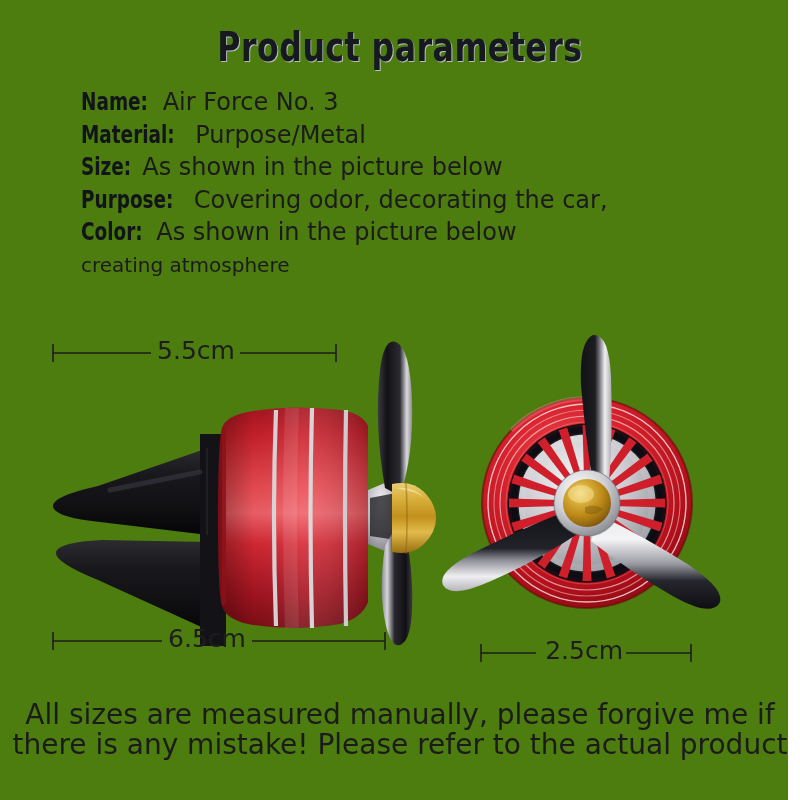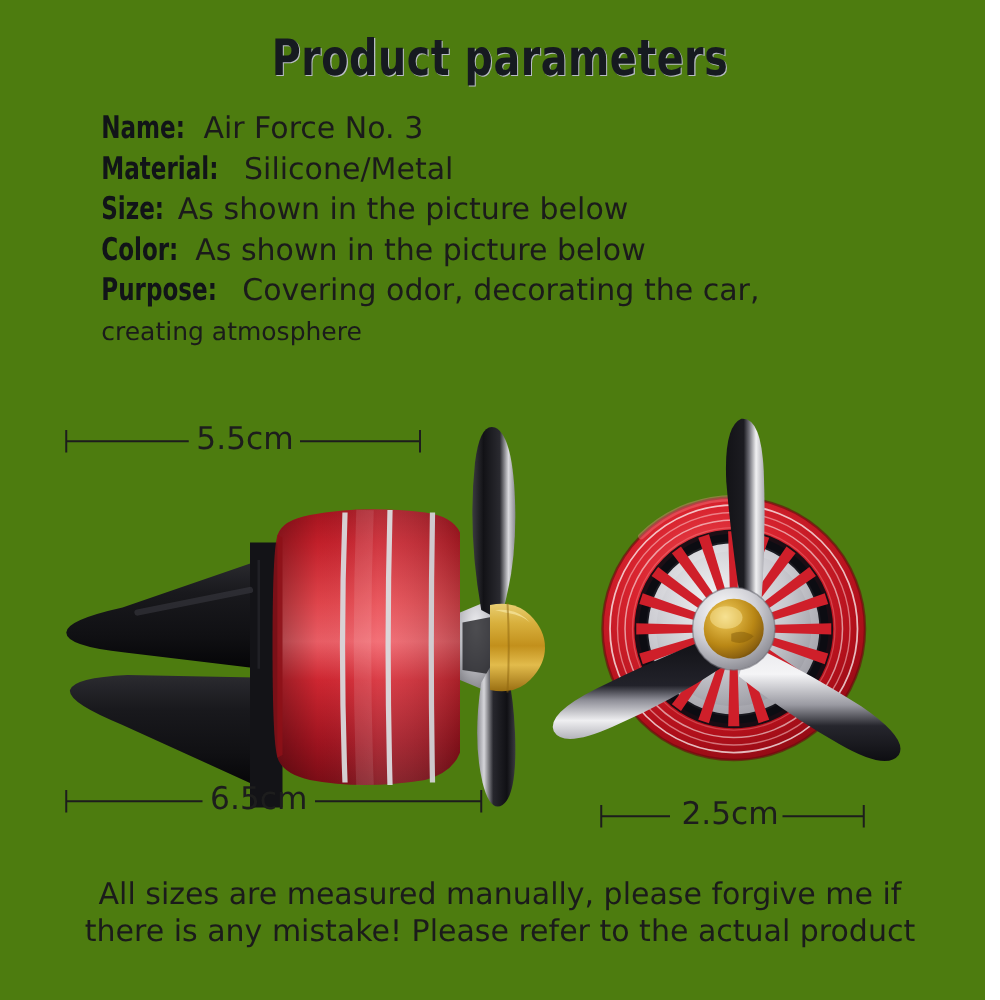--- a/index.html
+++ b/index.html
@@ -88,21 +88,21 @@
   }
 
   
   #note {
     position: absolute;
     left: 0;
     top: 700px;
     width: 800px;
     text-align: center;
     font-family: "DejaVu Sans", sans-serif;
-    font-size: 24px;
+    font-size: 28px;
     line-height: 30px;
     color: #1b1b1b;
   }
   #note div { white-space: nowrap; }
 
   
   .art { position: absolute; }
   .art svg { display: block; overflow: visible; }
 </style>
 </head>
@@ -110,30 +110,30 @@
 
 <div id="page">
 
   <div id="title">Product parameters</div>
 
   <div id="spec-list">
     <div class="spec-row">
       <span class="spec-label">Name:</span><span class="spec-value">Air Force No. 3</span>
     </div>
     <div class="spec-row">
-      <span class="spec-label">Material:</span><span class="spec-value">Silicone/Metal</span>
+      <span class="spec-label">Material:</span><span class="spec-value">Purpose/Metal</span>
     </div>
     <div class="spec-row">
       <span class="spec-label">Size:</span><span class="spec-value">As shown in the picture below</span>
     </div>
     <div class="spec-row">
-      <span class="spec-label">Color:</span><span class="spec-value">As shown in the picture below</span>
+      <span class="spec-label">Purpose:</span><span class="spec-value">Covering odor, decorating the car,</span>
     </div>
     <div class="spec-row">
-      <span class="spec-label">Purpose:</span><span class="spec-value">Covering odor, decorating the car,</span>
+      <span class="spec-label">Color:</span><span class="spec-value">As shown in the picture below</span>
     </div>
     <div class="spec-cont">creating atmosphere</div>
   </div>
 
   <div class="art" style="left:40px; top:330px; width:400px; height:300px;">
     <svg width="400" height="300" viewBox="0 0 400 300">
       <defs>
         <linearGradient id="bodyRed" x1="0" y1="0" x2="0" y2="1">
           <stop offset="0%" stop-color="#a8141f"></stop>
           <stop offset="12%" stop-color="#c9202b"></stop>

